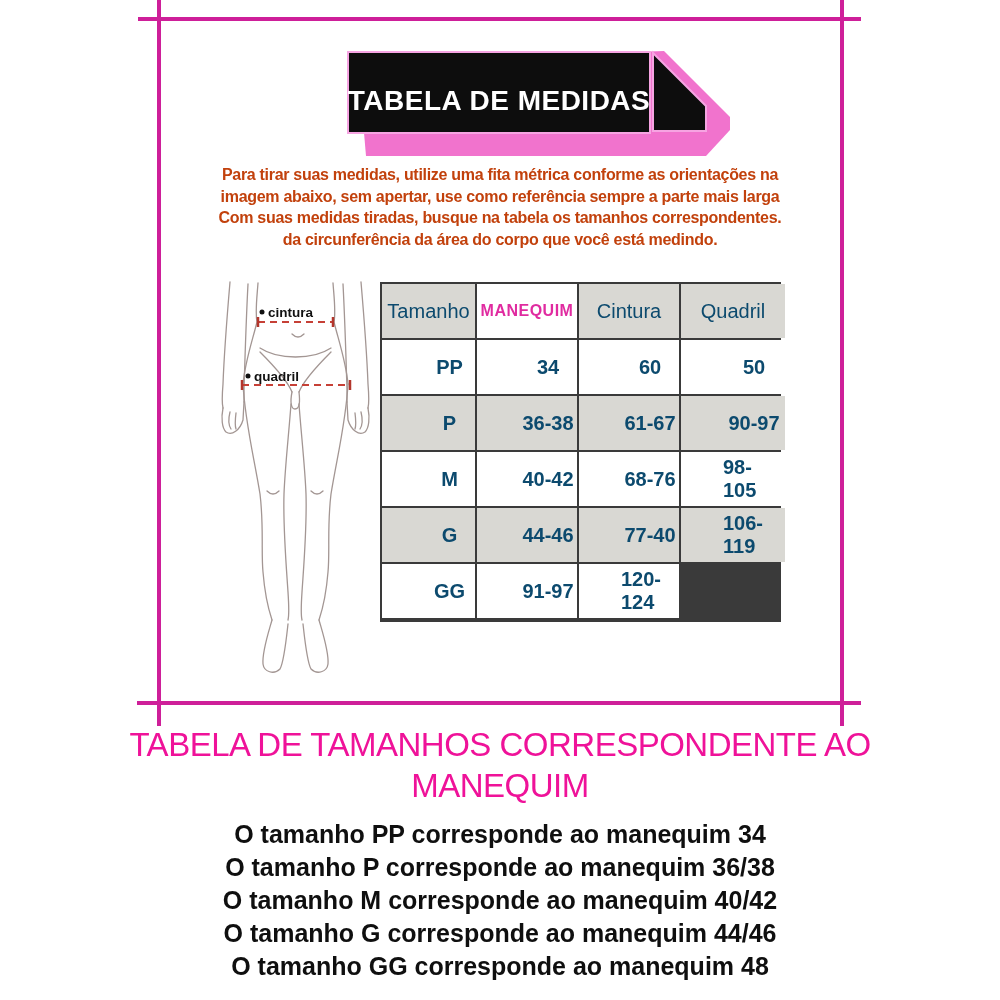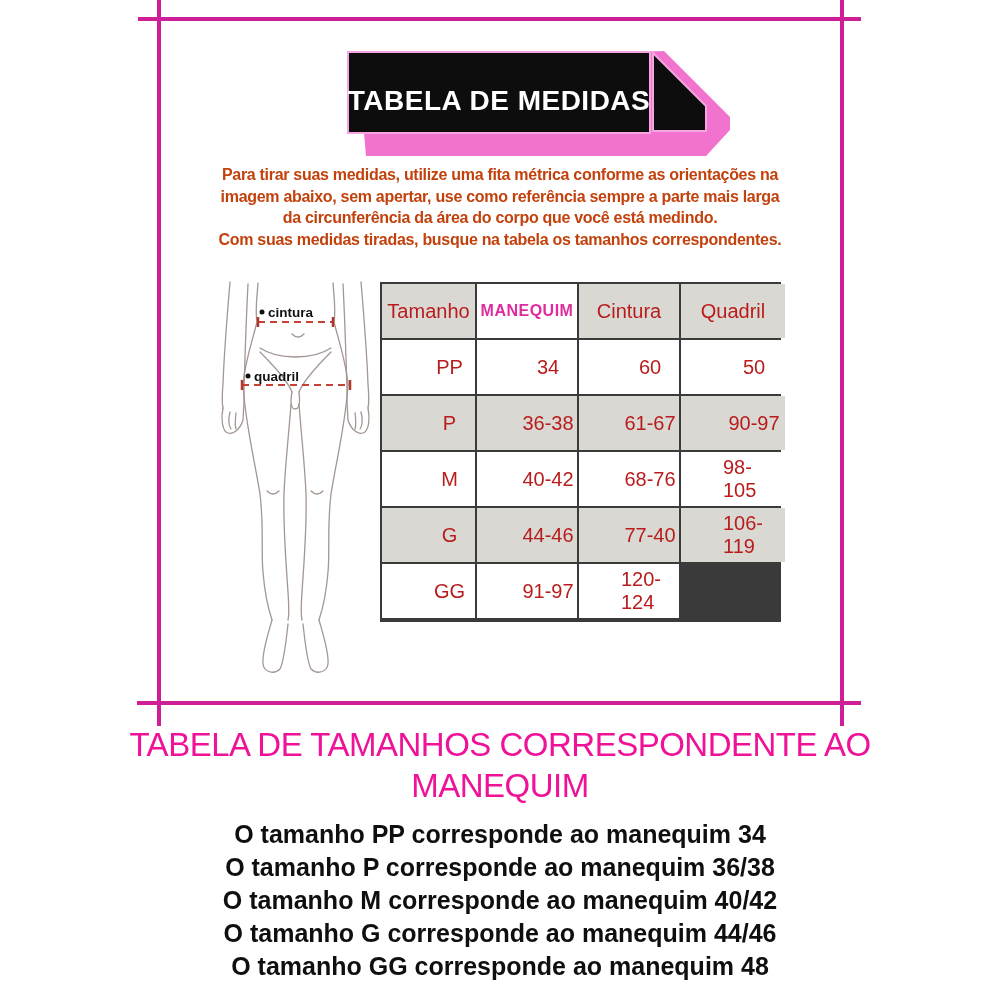--- a/index.html
+++ b/index.html
@@ -27,25 +27,25 @@
   
   .diagram{position:absolute;left:218px;top:272px;width:160px;height:420px;}
   
   .size-table{
     position:absolute;left:380px;top:282px;width:397px;height:336px;
     display:grid;grid-template-columns:93px 100px 100px 104px;grid-auto-rows:54px;
     background:#3a3a3a;border:2px solid #3a3a3a;grid-gap:2px;
   }
   .cell{
     display:flex;align-items:center;justify-content:center;
-    background:#ffffff;font-size:20px;color:#b91c1c;
+    background:#ffffff;font-size:20px;color:#0c4a6e;
   }
   .cell.gray{background:#d9d8d3;}
   .cell.head{font-weight:400;}
-  .cell.val{font-weight:400;padding-left:42px;}
+  .cell.val{font-weight:700;padding-left:42px;}
   .cell.light{font-weight:400;color:#3f3f3f;}
   .cell.manequim{
     background:#ffffff;color:#e02ba0;font-weight:700;font-size:16px;letter-spacing:0.5px;
   }
   
   .correspondence-heading{
     position:absolute;left:0;top:724px;width:1000px;text-align:center;
     color:#ef1299;font-weight:400;font-size:33px;line-height:41px;letter-spacing:-0.5px;
   }
   .correspondence-heading div{white-space:nowrap;}
@@ -73,22 +73,22 @@
       <polygon points="7,4 309,4 309,85 7,85" fill="#0d0d0d" stroke="#f6a4e2" stroke-width="2"></polygon>
 
       <polygon points="312,5 365,58 365,83 312,83" fill="#0d0d0d" stroke="#f6a4e2" stroke-width="2"></polygon>
       <text x="158" y="55" text-anchor="middle" fill="#ffffff" font-family="Liberation Sans, sans-serif" font-size="28" font-weight="700" letter-spacing="0.5" dominant-baseline="middle">TABELA DE MEDIDAS</text>
     </svg>
   </div>
 
   <div class="instructions">
     <div>Para tirar suas medidas, utilize uma fita métrica conforme as orientações na</div>
     <div>imagem abaixo, sem apertar, use como referência sempre a parte mais larga</div>
+    <div>Com suas medidas tiradas, busque na tabela os tamanhos correspondentes.</div>
     <div>da circunferência da área do corpo que você está medindo.</div>
-    <div>Com suas medidas tiradas, busque na tabela os tamanhos correspondentes.</div>
   </div>
 
   <div class="diagram">
     <svg width="160" height="420" viewBox="0 0 160 420">
       <g fill="none" stroke="#a39693" stroke-width="1.3" stroke-linecap="round">
 
         <path d="M40,11 C39,25 37,40 39,50 C34,70 27,90 25,112"></path>
         <path d="M115,11 C116,25 118,40 116,50 C121,70 128,90 130,112"></path>
 
         <path d="M25,112 C27,150 36,185 42,222 C46,255 43,280 45,300 C47,325 52,342 54,348"></path>

